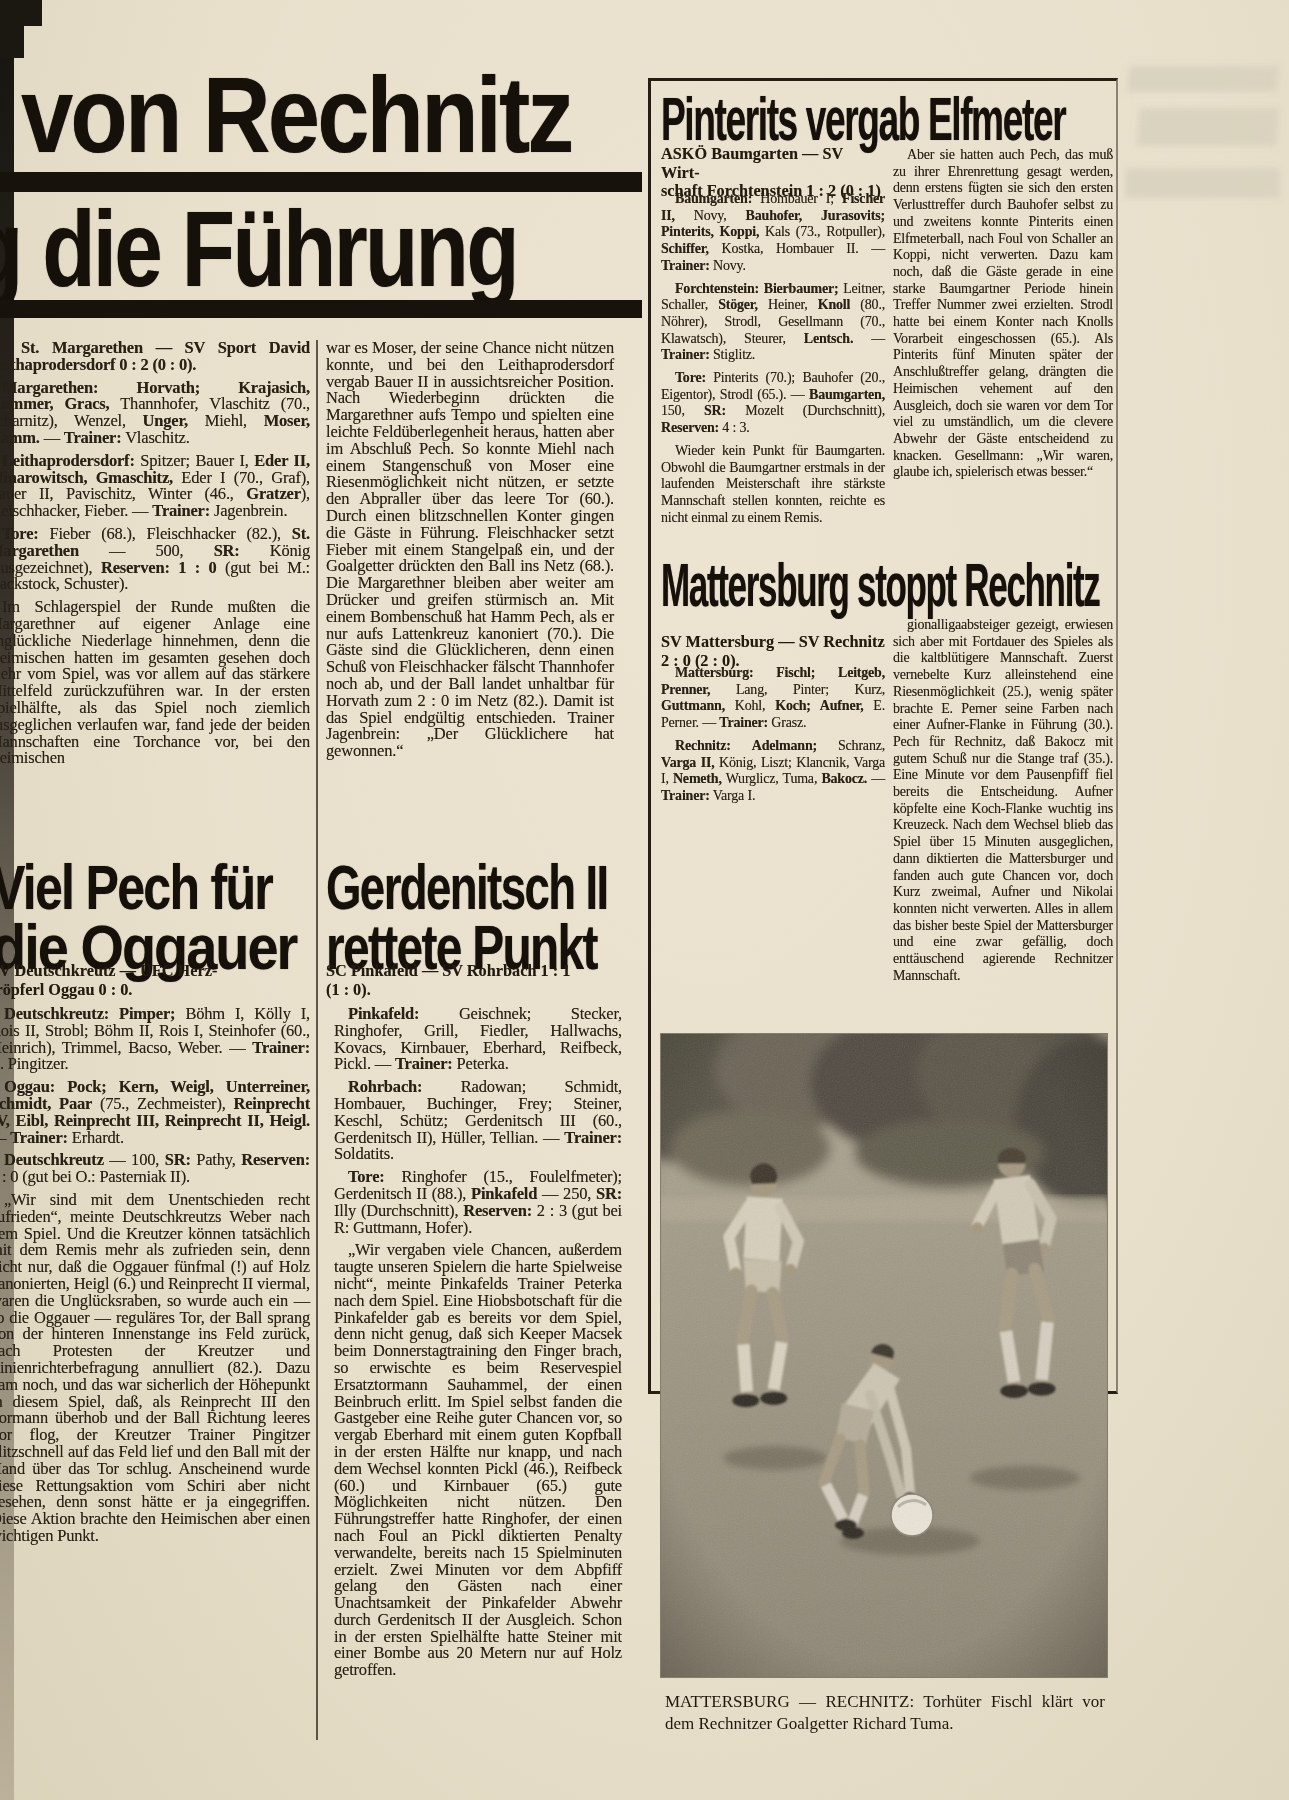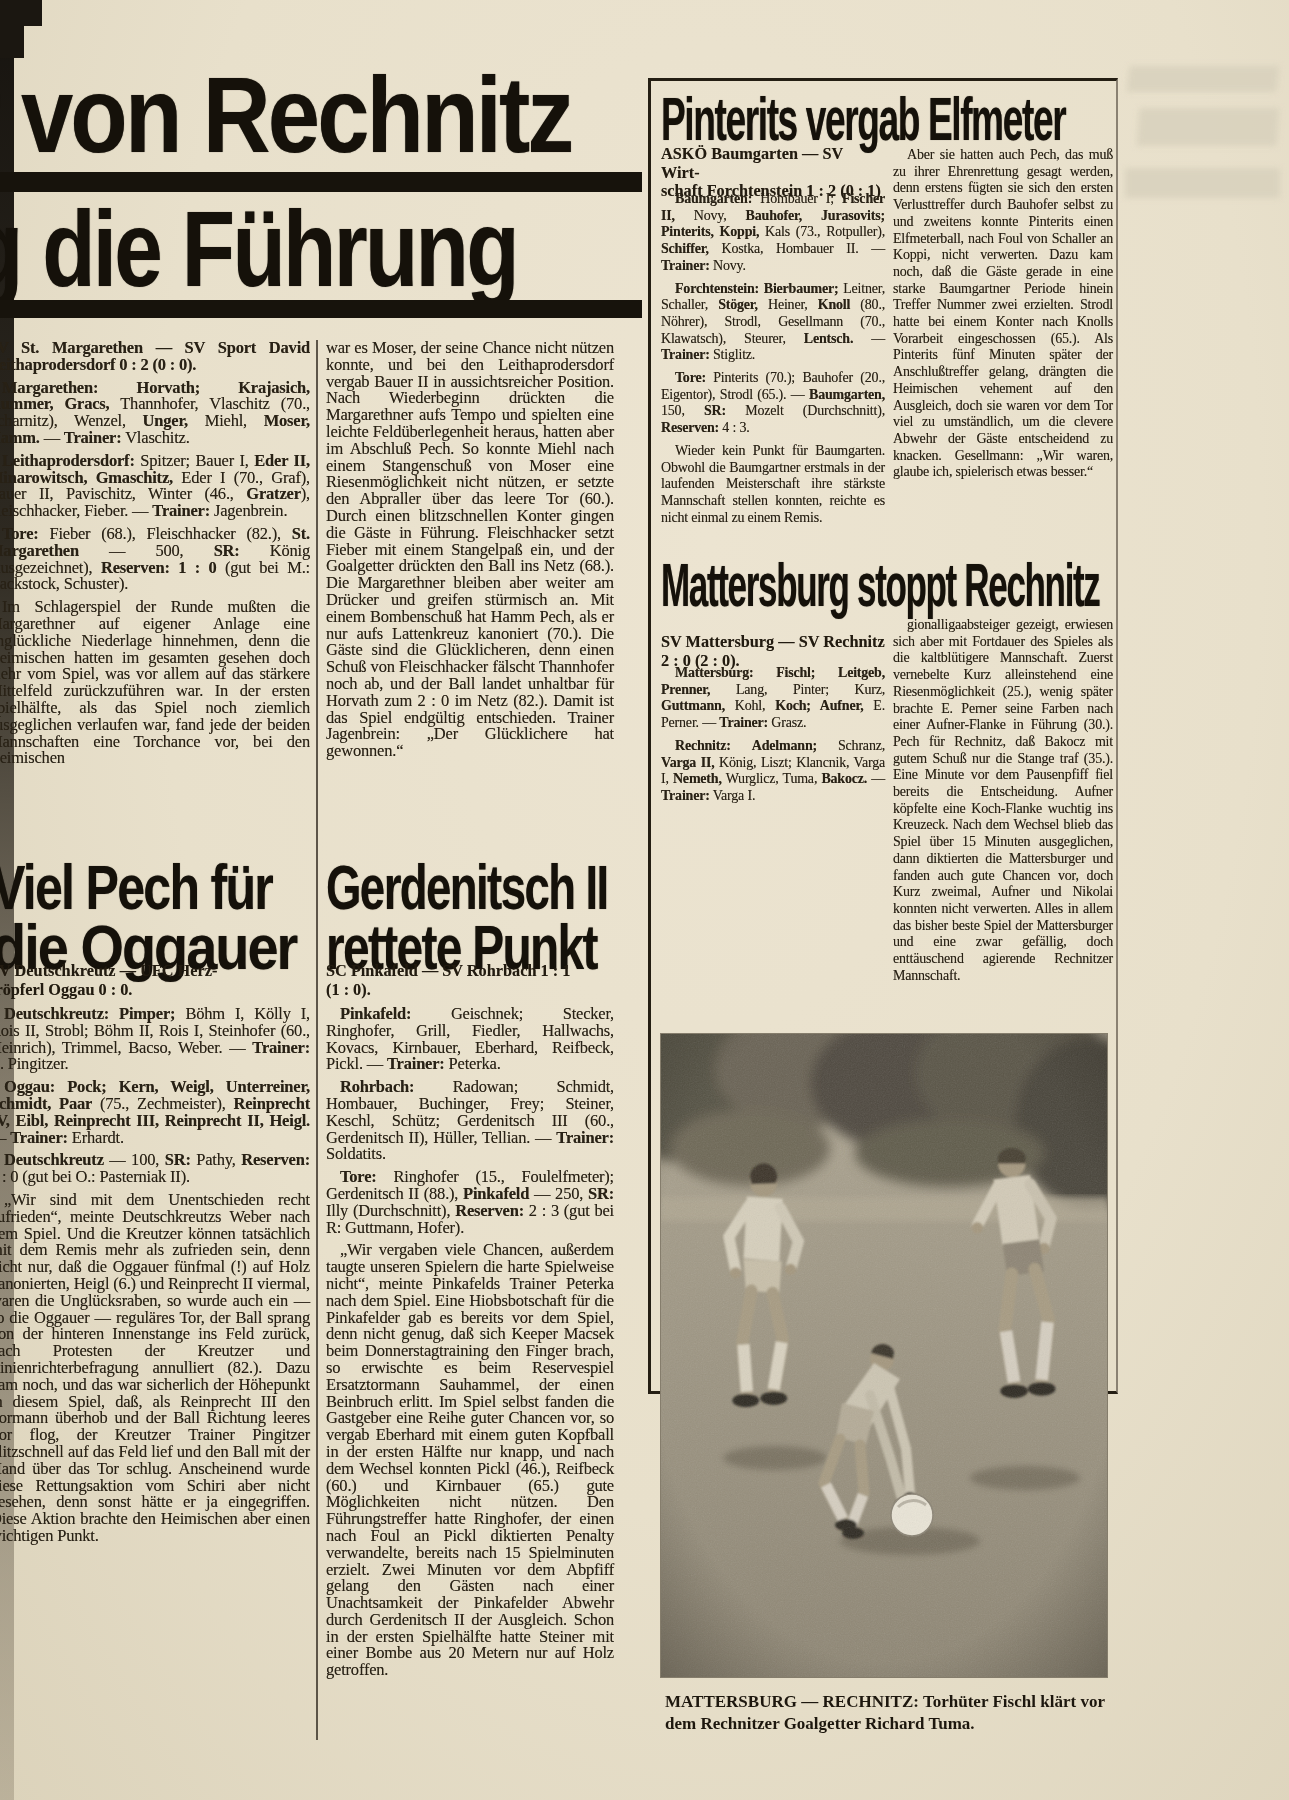--- a/index.html
+++ b/index.html
@@ -12,21 +12,21 @@
   .bar{position:absolute;background:#17130c}
   .col{position:absolute;text-align:justify;font-size:16.5px;line-height:16.8px;letter-spacing:-.2px;
     color:#282115;text-shadow:0 0 .4px rgba(40,30,20,.45)}
   .col p{margin:0 0 6px;text-indent:14px}
   .col p.nofirst{text-indent:0;font-weight:700}
   .boxcol{font-size:14px;line-height:16.7px}
   .sub{position:absolute;font-weight:700;text-align:left;white-space:pre-line;font-size:16.3px;
     line-height:18.5px;color:#221b10;text-shadow:0 0 .4px rgba(40,30,20,.45)}
   #box{position:absolute;left:648px;top:78px;width:470px;height:1316px;
     border:3px solid #241e13;border-right:2px solid #8a8172;background:transparent}
-  .caption{position:absolute;font-weight:700;font-size:17px;line-height:21.5px;text-align:justify;color:#1d170e}
+  .caption{position:absolute;font-weight:400;font-size:17px;line-height:21.5px;text-align:justify;color:#1d170e}
   .rule{position:absolute;background:#393228;opacity:.8}
   .ghost{position:absolute;background:#d8d1bd;filter:blur(3px);opacity:.85}
   .edge{position:absolute;left:0;top:0;width:14px;height:1800px;
     background:linear-gradient(180deg, rgba(16,13,9,.97) 0%, rgba(30,26,19,.92) 30%, rgba(66,58,46,.6) 60%, rgba(118,107,87,.32) 100%)}
   .mark{position:absolute;background:#1b1711}
 </style>
 </head>
 <body>
 
 <div id="page">
@@ -64,21 +64,21 @@
     <p><b>Deutschkreutz: Pimper;</b> Böhm I, Kölly I, Rois II, Strobl; Böhm II, Rois I, Steinhofer (60., Heinrich), Trimmel, Bacso, Weber. — <b>Trainer:</b> E. Pingitzer.</p>
     <p><b>Oggau: Pock; Kern, Weigl, Unterreiner, Schmidt, Paar</b> (75., Zechmeister), <b>Reinprecht IV, Eibl, Reinprecht III, Reinprecht II, Heigl.</b> — <b>Trainer:</b> Erhardt.</p>
     <p><b>Deutschkreutz</b> — 100, <b>SR:</b> Pathy, <b>Reserven:</b> 3 : 0 (gut bei O.: Pasterniak II).</p>
     <p>„Wir sind mit dem Unentschieden recht zufrieden“, meinte Deutschkreutzs Weber nach dem Spiel. Und die Kreutzer können tatsächlich mit dem Remis mehr als zufrieden sein, denn nicht nur, daß die Oggauer fünfmal (!) auf Holz kanonierten, Heigl (6.) und Reinprecht II viermal, waren die Unglücksraben, so wurde auch ein — so die Oggauer — reguläres Tor, der Ball sprang von der hinteren Innenstange ins Feld zurück, nach Protesten der Kreutzer und Linienrichterbefragung annulliert (82.). Dazu kam noch, und das war sicherlich der Höhepunkt in diesem Spiel, daß, als Reinprecht III den Tormann überhob und der Ball Richtung leeres Tor flog, der Kreutzer Trainer Pingitzer blitzschnell auf das Feld lief und den Ball mit der Hand über das Tor schlug. Anscheinend wurde diese Rettungsaktion vom Schiri aber nicht gesehen, denn sonst hätte er ja eingegriffen. Diese Aktion brachte den Heimischen aber einen wichtigen Punkt.</p>
   </div>
 
   <div class="head" style="left:326px;top:856px;font-size:57px;letter-spacing:-2px;transform:scale(.8,1.1)">Gerdenitsch II</div>
   <div class="head" style="left:326px;top:916px;font-size:57px;letter-spacing:-2px;transform:scale(.84,1.1)">rettete Punkt</div>
   <div class="sub" style="left:326px;top:962px;width:288px">SC Pinkafeld — SV Rohrbach 1 : 1
 (1 : 0).</div>
-  <div class="col" style="left:326px;top:1006px;width:288px">
+  <div class="col" style="left:334px;top:1006px;width:288px">
     <p><b>Pinkafeld:</b> Geischnek; Stecker, Ringhofer, Grill, Fiedler, Hallwachs, Kovacs, Kirnbauer, Eberhard, Reifbeck, Pickl. — <b>Trainer:</b> Peterka.</p>
     <p><b>Rohrbach:</b> Radowan; Schmidt, Hombauer, Buchinger, Frey; Steiner, Keschl, Schütz; Gerdenitsch III (60., Gerdenitsch II), Hüller, Tellian. — <b>Trainer:</b> Soldatits.</p>
     <p><b>Tore:</b> Ringhofer (15., Foulelfmeter); Gerdenitsch II (88.), <b>Pinkafeld</b> — 250, <b>SR:</b> Illy (Durchschnitt), <b>Reserven:</b> 2 : 3 (gut bei R: Guttmann, Hofer).</p>
     <p>„Wir vergaben viele Chancen, außerdem taugte unseren Spielern die harte Spielweise nicht“, meinte Pinkafelds Trainer Peterka nach dem Spiel. Eine Hiobsbotschaft für die Pinkafelder gab es bereits vor dem Spiel, denn nicht genug, daß sich Keeper Macsek beim Donnerstagtraining den Finger brach, so erwischte es beim Reservespiel Ersatztormann Sauhammel, der einen Beinbruch erlitt. Im Spiel selbst fanden die Gastgeber eine Reihe guter Chancen vor, so vergab Eberhard mit einem guten Kopfball in der ersten Hälfte nur knapp, und nach dem Wechsel konnten Pickl (46.), Reifbeck (60.) und Kirnbauer (65.) gute Möglichkeiten nicht nützen. Den Führungstreffer hatte Ringhofer, der einen nach Foul an Pickl diktierten Penalty verwandelte, bereits nach 15 Spielminuten erzielt. Zwei Minuten vor dem Abpfiff gelang den Gästen nach einer Unachtsamkeit der Pinkafelder Abwehr durch Gerdenitsch II der Ausgleich. Schon in der ersten Spielhälfte hatte Steiner mit einer Bombe aus 20 Metern nur auf Holz getroffen.</p>
   </div>
 
   <div id="box">
 
     <div class="head" style="left:10px;top:8px;font-size:53px;letter-spacing:-2px;transform:scale(.7,1.14)">Pinterits vergab Elfmeter</div>
     <div class="sub" style="left:10px;top:64px;width:224px">ASKÖ Baumgarten — SV Wirt-

